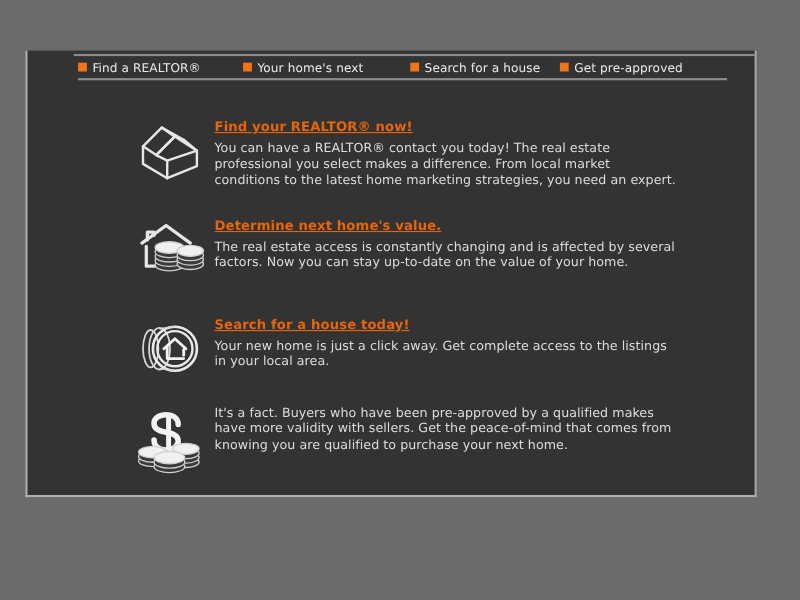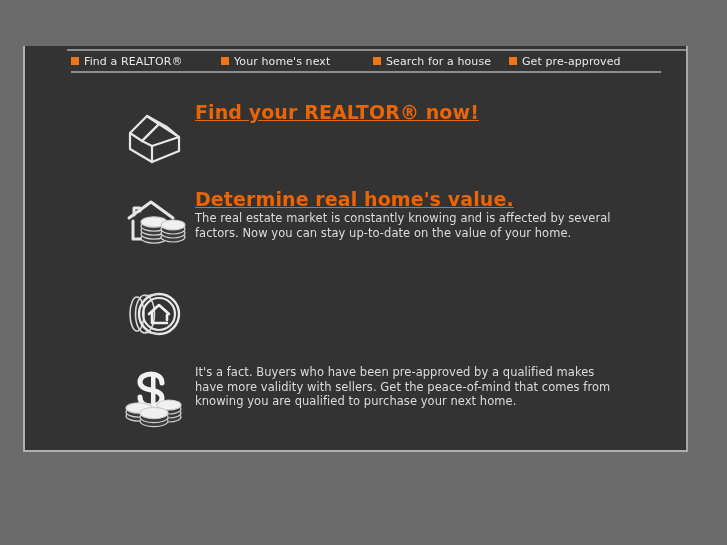--- a/index.html
+++ b/index.html
@@ -111,21 +111,21 @@
     display: flex;
     justify-content: center;
     padding-top: 6px;
   }
   .block-body {
     width: 420px;
     padding-top: 0;
   }
   .block-heading {
     color: #e8650a;
-    font-size: 19px;
+    font-size: 12px;
     font-weight: bold;
     text-decoration: underline;
     line-height: 17px;
     margin: 0 0 3px 0;
     cursor: pointer;
     display: inline-block;
     letter-spacing: 0.1px;
   }
   .block-text {
     color: #dcdcdc;
@@ -194,20 +194,21 @@
               <path d="M21 31 L31 36 L58 27"></path>
 
               <path d="M58 27 L58 41 L31 52"></path>
 
               <path d="M21 31 L38 14"></path>
             </g>
           </svg>
         </div>
         <div class="block-body">
           <a class="block-heading" href="#">Find your REALTOR® now!</a>
+          <p class="block-text">You can have a REALTOR® contact you today! The real estate professional you select makes a difference. From local market conditions to the latest home marketing strategies, you need an expert.</p>
         </div>
       </div>
 
       <div class="block b2">
         <div class="block-icon">
           <svg width="68" height="54" viewBox="0 0 68 54">
 
             <path d="M8 21 L30 5 L52 21" fill="none" stroke="#e6e6e6" stroke-width="3" stroke-linejoin="round" stroke-linecap="round"></path>
             <path d="M13 18 L13 11 L19 11 L19 14" fill="none" stroke="#e6e6e6" stroke-width="3" stroke-linejoin="round" stroke-linecap="round"></path>
             <path d="M12 24 L12 42 L30 42" fill="none" stroke="#e6e6e6" stroke-width="3" stroke-linejoin="round" stroke-linecap="round"></path>
@@ -222,22 +223,22 @@
 
             <g stroke="#cfcfcf" stroke-width="1.2">
               <ellipse cx="52" cy="40" rx="12" ry="5" fill="#3a3a3a"></ellipse>
               <ellipse cx="52" cy="36" rx="12" ry="5" fill="#3a3a3a"></ellipse>
               <ellipse cx="52" cy="32" rx="12" ry="5" fill="#3a3a3a"></ellipse>
               <ellipse cx="52" cy="28" rx="12" ry="5" fill="#f0f0f0"></ellipse>
             </g>
           </svg>
         </div>
         <div class="block-body">
-          <a class="block-heading" href="#">Determine real home's value.</a>
-          <p class="block-text">The real estate market is constantly knowing and is affected by several factors. Now you can stay up-to-date on the value of your home.</p>
+          <a class="block-heading" href="#">Determine next home's value.</a>
+          <p class="block-text">The real estate access is constantly changing and is affected by several factors. Now you can stay up-to-date on the value of your home.</p>
         </div>
       </div>
 
       <div class="block b3">
         <div class="block-icon">
           <svg width="68" height="54" viewBox="0 0 68 54">
             <g fill="none" stroke="#d8d8d8" stroke-width="1.6">
 
               <ellipse cx="16" cy="27" rx="7" ry="17"></ellipse>
               <ellipse cx="24" cy="27" rx="9.5" ry="19"></ellipse>
@@ -247,20 +248,22 @@
             <circle cx="38" cy="27" r="16" fill="none" stroke="#e9e9e9" stroke-width="2.2"></circle>
 
             <path d="M24 9 L38 7 M24 45 L38 47" fill="none" stroke="#d8d8d8" stroke-width="1.6"></path>
 
             <path d="M28 27 L38 18 L48 27" fill="none" stroke="#f2f2f2" stroke-width="2.6" stroke-linejoin="round" stroke-linecap="round"></path>
             <path d="M31 25 L31 36 L46 36" fill="none" stroke="#f2f2f2" stroke-width="2.6" stroke-linejoin="round" stroke-linecap="round"></path>
             <path d="M46 28 L46 33" fill="none" stroke="#f2f2f2" stroke-width="2.6" stroke-linecap="round"></path>
           </svg>
         </div>
         <div class="block-body">
+          <a class="block-heading" href="#">Search for a house today!</a>
+          <p class="block-text">Your new home is just a click away. Get complete access to the listings in your local area.</p>
         </div>
       </div>
 
       <div class="block b4">
         <div class="block-icon">
           <svg width="68" height="58" viewBox="0 0 68 58">
 
             <g fill="#f2f2f2">
               <rect x="30" y="2" width="4.5" height="34" rx="1"></rect>
               <path d="M41 12 c0 -6 -5 -9 -11 -9 c-6 0 -11 3 -11 8 c0 5 5 7 11 8 c6 1 11 3 11 8 c0 5 -5 8 -11 8 c-6 0 -11 -3 -11 -9" fill="none" stroke="#f2f2f2" stroke-width="5" stroke-linecap="round"></path>

